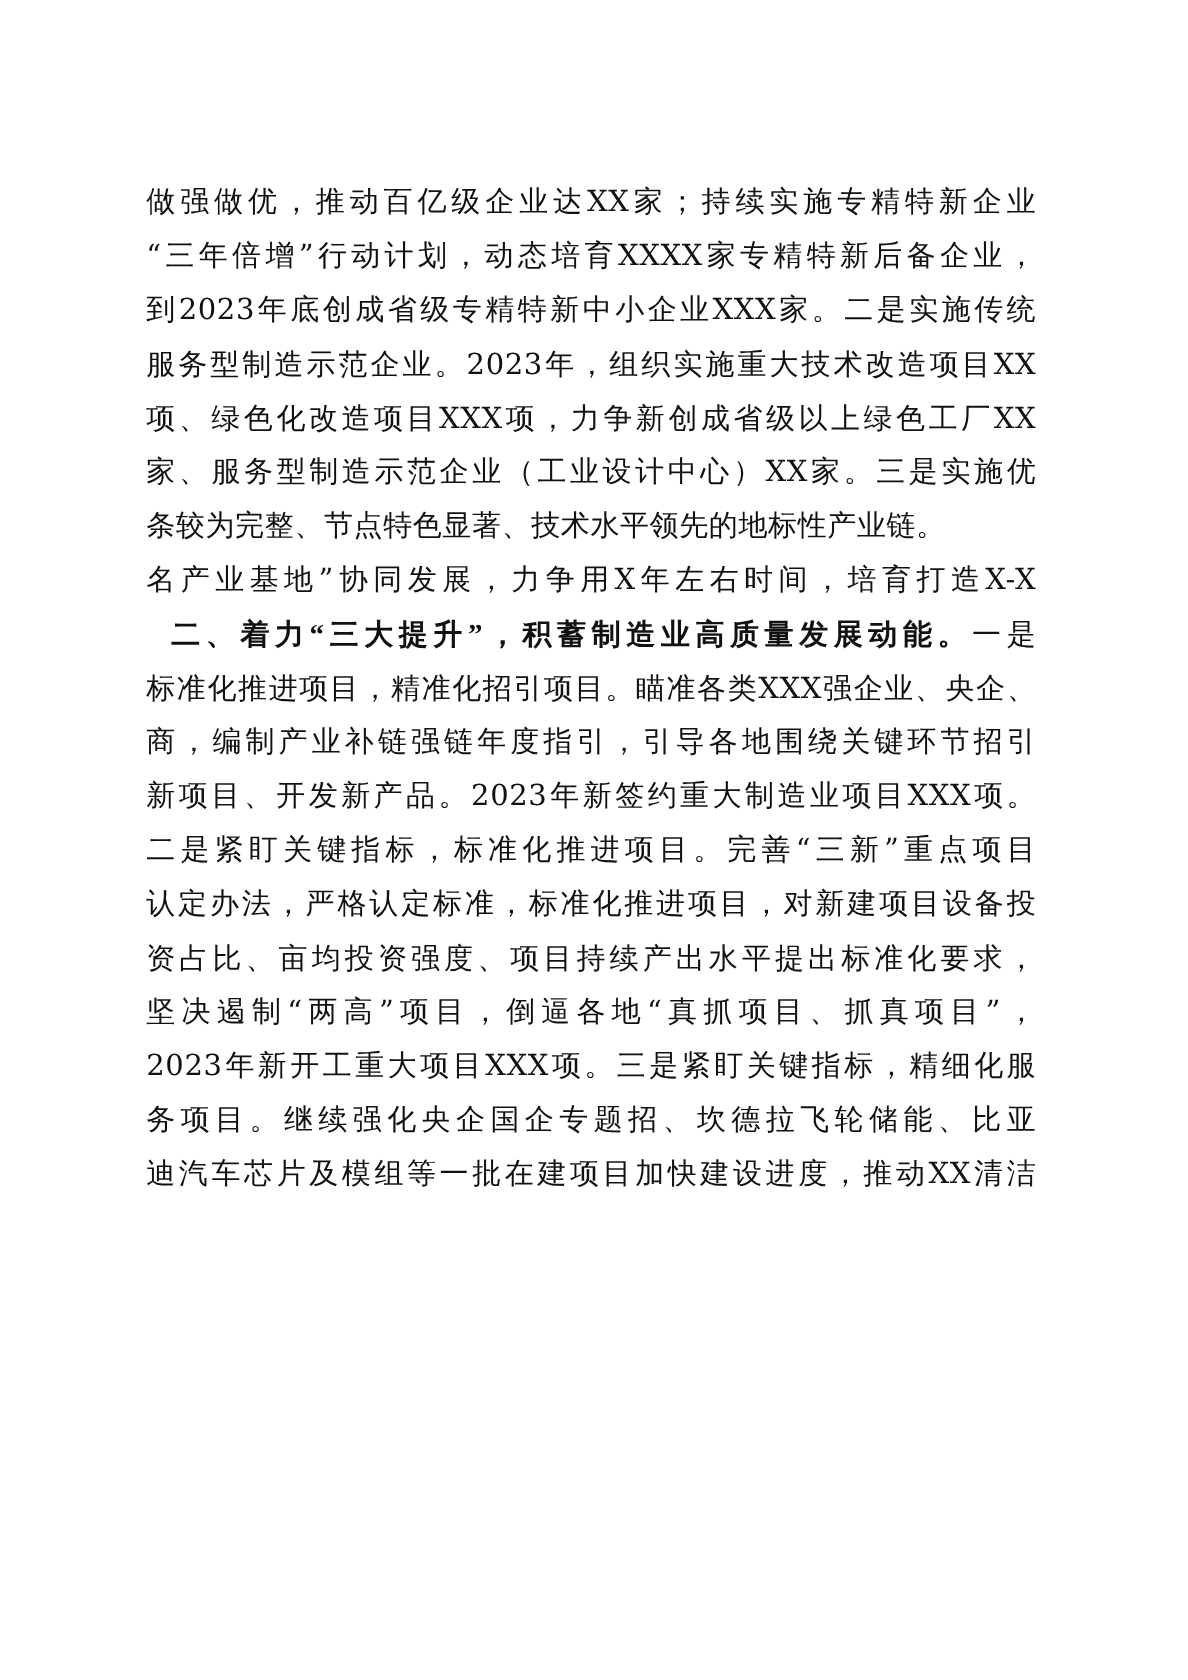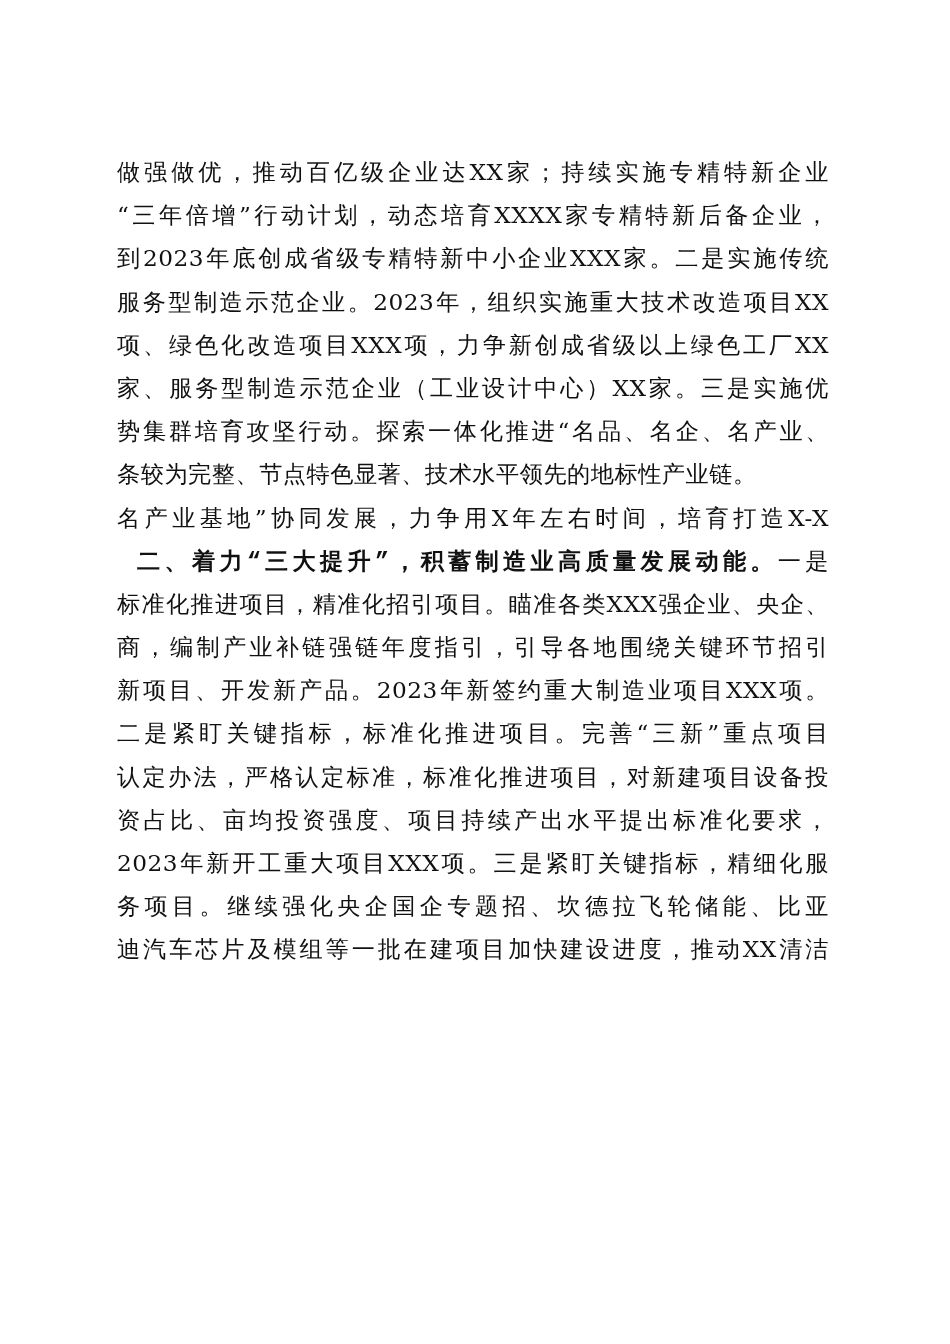--- a/index.html
+++ b/index.html
@@ -1,58 +1,58 @@
 <!DOCTYPE html>
 <html><head>
 <meta charset="utf-8">
 <style>
   html, body { margin: 0; padding: 0; background: #ffffff; }
   body { width: 950px; height: 1344px; position: relative; overflow: hidden; }
   .page {
     position: absolute;
     left: 117px;
-    top: 150px;
+    top: 140px;
     width: 712px;
     font-family: "DejaVu Serif", "Liberation Serif", serif;
     font-size: 23.2px;
     line-height: 43.2px;
     color: #111111;
     letter-spacing: 0.5px;
   }
   .line {
     display: block;
     white-space: nowrap;
     height: 43.2px;
     text-align: justify;
     text-align-last: justify;
   }
   .line.last { text-align-last: left; }
-  .bold { font-weight: bold; font-family: Liberation Mono, monospace; }
+  .bold { font-weight: bold; font-family: Liberation Serif, serif; }
   .indent { padding-left: 20px; }
 </style>
 </head>
 <body>
 
 <div class="page">
   <div>
     <span class="line">做强做优，推动百亿级企业达XX家；持续实施专精特新企业</span>
     <span class="line">“三年倍增”行动计划，动态培育XXXX家专精特新后备企业，</span>
     <span class="line">到2023年底创成省级专精特新中小企业XXX家。二是实施传统</span>
     <span class="line">服务型制造示范企业。2023年，组织实施重大技术改造项目XX</span>
     <span class="line">项、绿色化改造项目XXX项，力争新创成省级以上绿色工厂XX</span>
     <span class="line">家、服务型制造示范企业（工业设计中心）XX家。三是实施优</span>
-    <span class="line">势集群培育攻坚行动。探索一体化推进“名品、名企、名产业、</span>
     <span class="line last">条较为完整、节点特色显著、技术水平领先的地标性产业链。</span>
     <span class="line">名产业基地”协同发展，力争用X年左右时间，培育打造X-X</span>
   </div>
   <div>
     <span class="line indent"><span class="bold">二、着力“三大提升”，积蓄制造业高质量发展动能。</span><span>一是</span></span>
     <span class="line">标准化推进项目，精准化招引项目。瞄准各类XXX强企业、央企、</span>
     <span class="line">商，编制产业补链强链年度指引，引导各地围绕关键环节招引</span>
     <span class="line">新项目、开发新产品。2023年新签约重大制造业项目XXX项。</span>
     <span class="line">二是紧盯关键指标，标准化推进项目。完善“三新”重点项目</span>
     <span class="line">认定办法，严格认定标准，标准化推进项目，对新建项目设备投</span>
     <span class="line">资占比、亩均投资强度、项目持续产出水平提出标准化要求，</span>
+    <span class="line">坚决遏制“两高”项目，倒逼各地“真抓项目、抓真项目”，</span>
     <span class="line">2023年新开工重大项目XXX项。三是紧盯关键指标，精细化服</span>
     <span class="line">务项目。继续强化央企国企专题招、坎德拉飞轮储能、比亚</span>
     <span class="line">迪汽车芯片及模组等一批在建项目加快建设进度，推动XX清洁</span>
   </div>
 </div>
 
 </body></html>

